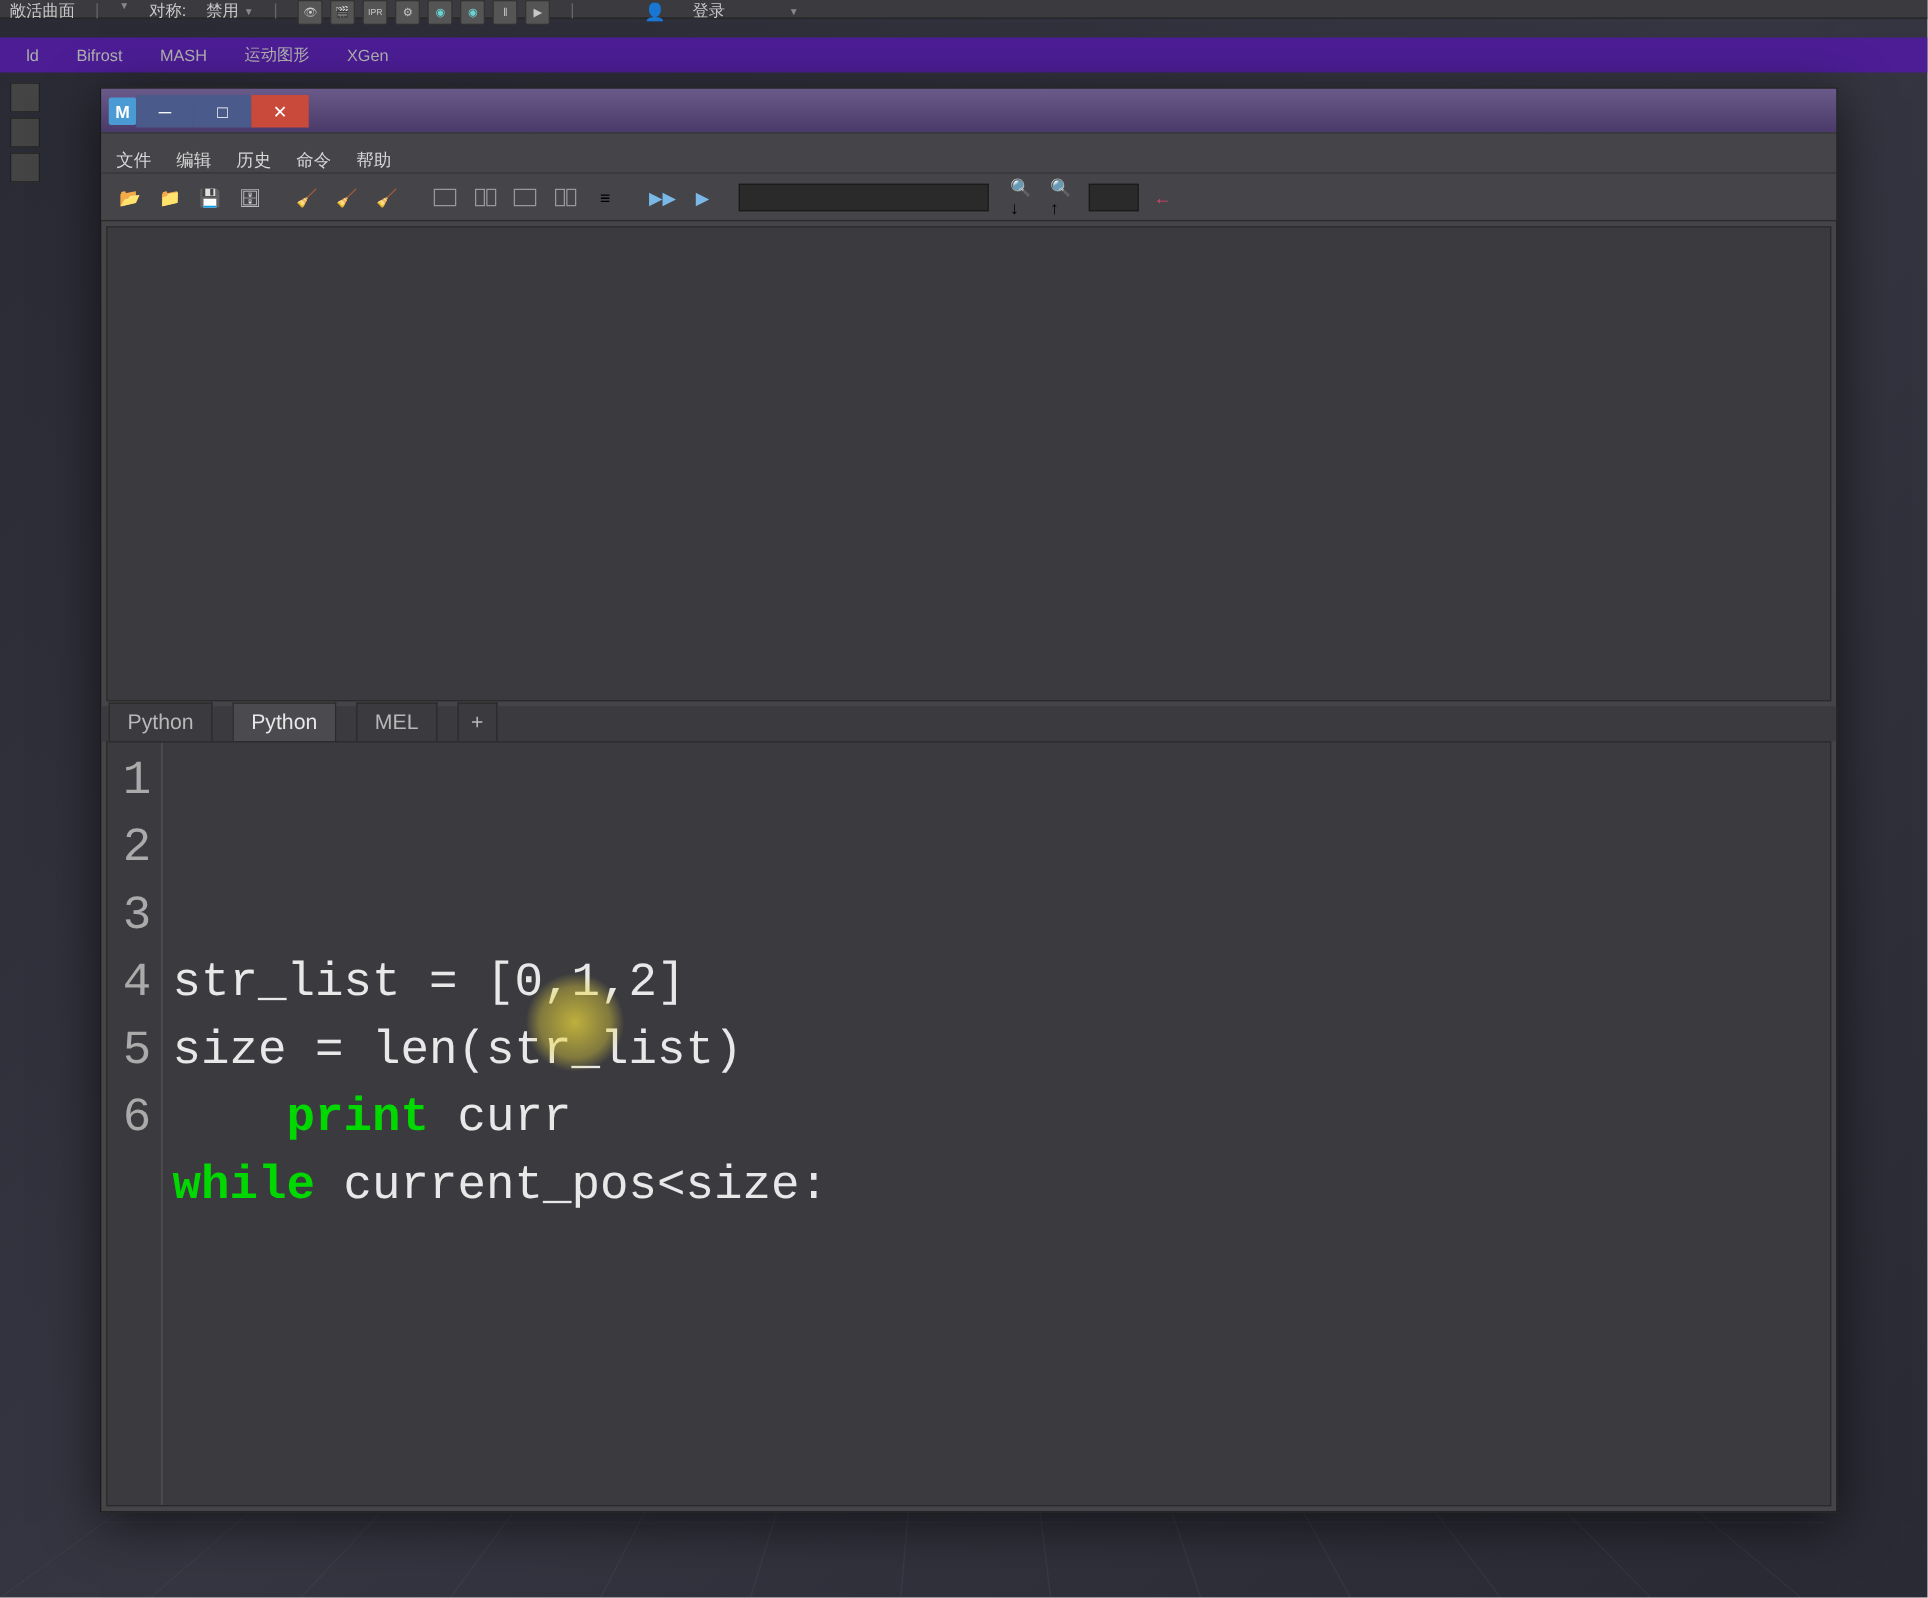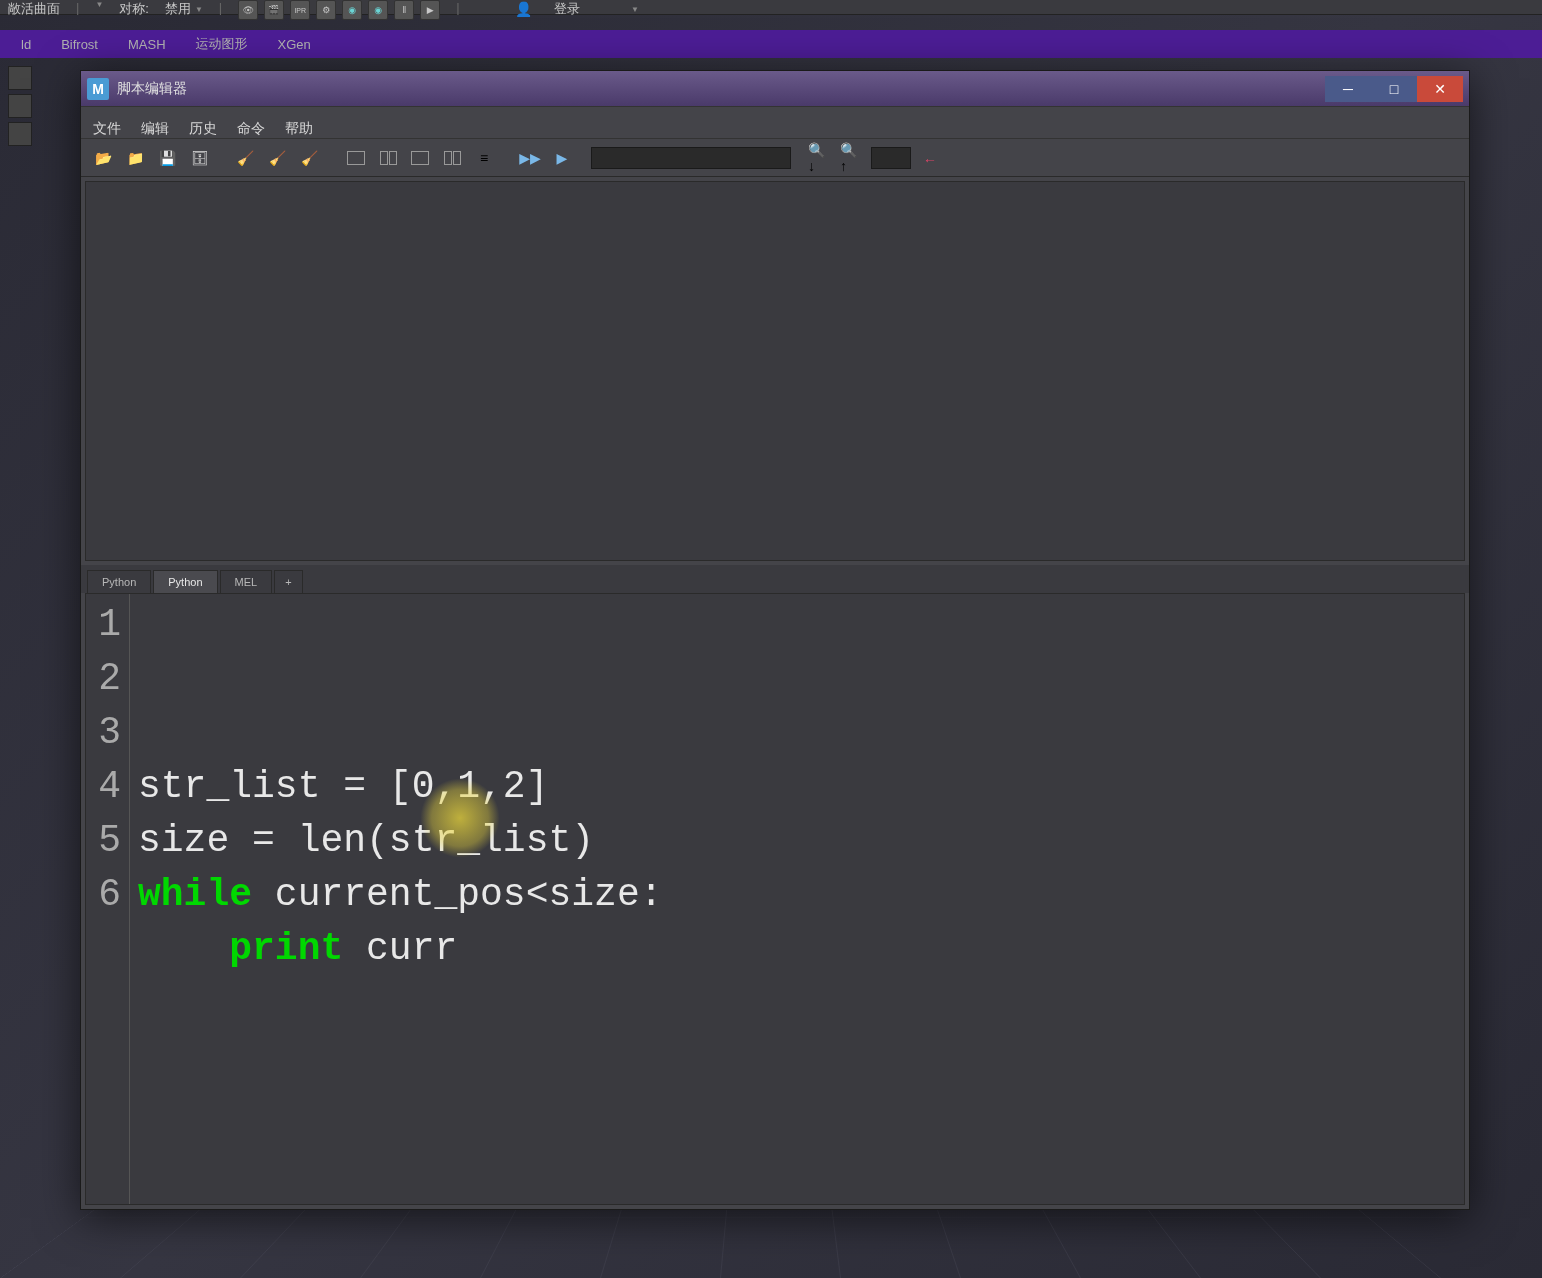--- a/index.html
+++ b/index.html
@@ -169,23 +169,23 @@
   border: 1px solid #2a2a2a;
   margin: 4px;
 }
 
 .editor-tabs {
   height: 28px;
   background: #3a3a3f;
   display: flex;
   align-items: flex-end;
   padding: 0 6px;
-  gap: 2px;
+  gap: 16px;
   color: #b8b8b8;
-  font-size: 11px;
+  font-size: 17px;
 }
 .editor-tabs .etab {
   padding: 5px 14px;
   background: #3a3a3f;
   border: 1px solid #2a2a2a;
   border-bottom: none;
 }
 .editor-tabs .etab.active {
   background: #4a4a4f;
   color: #e8e8e8;
@@ -280,21 +280,20 @@
 <div class="maya-lefticons">
   <div class="licon"></div>
   <div class="licon"></div>
   <div class="licon"></div>
 </div>
 
 <div class="script-window">
 
   <div class="titlebar">
     <div class="app-icon">M</div>
-    <div class="title">脚本编辑器</div>
     <div class="win-btns">
       <div class="win-btn min">─</div>
       <div class="win-btn max">□</div>
       <div class="win-btn close">✕</div>
     </div>
   </div>
 
   <div class="menubar">
     <span>文件</span>
     <span>编辑</span>
@@ -355,16 +354,16 @@
     <div class="line-numbers" id="line-gutter">
         <div>1</div>
         <div>2</div>
         <div>3</div>
         <div>4</div>
         <div>5</div>
         <div>6</div>
       </div>
     <div class="code-lines" id="code-area"><div class="cursor-highlight" id="cursor-hl" style="left: 290px; top: 184px;"></div>
       
-    <div><span>str_list = [0,1,2]</span></div><div><span>size = len(str_list)</span></div><div><span class="kw">while</span><span> current_pos&lt;size:</span></div><div><span>    </span><span class="kw">print</span><span> curr</span></div></div>
+    <div><span>str_list = [0,1,2]</span></div><div><span>size = len(str_list)</span></div><div><span>    </span><span class="kw">print</span><span> curr</span></div><div><span class="kw">while</span><span> current_pos&lt;size:</span></div></div>
   </div>
 
 </div>
 
 </body></html>

